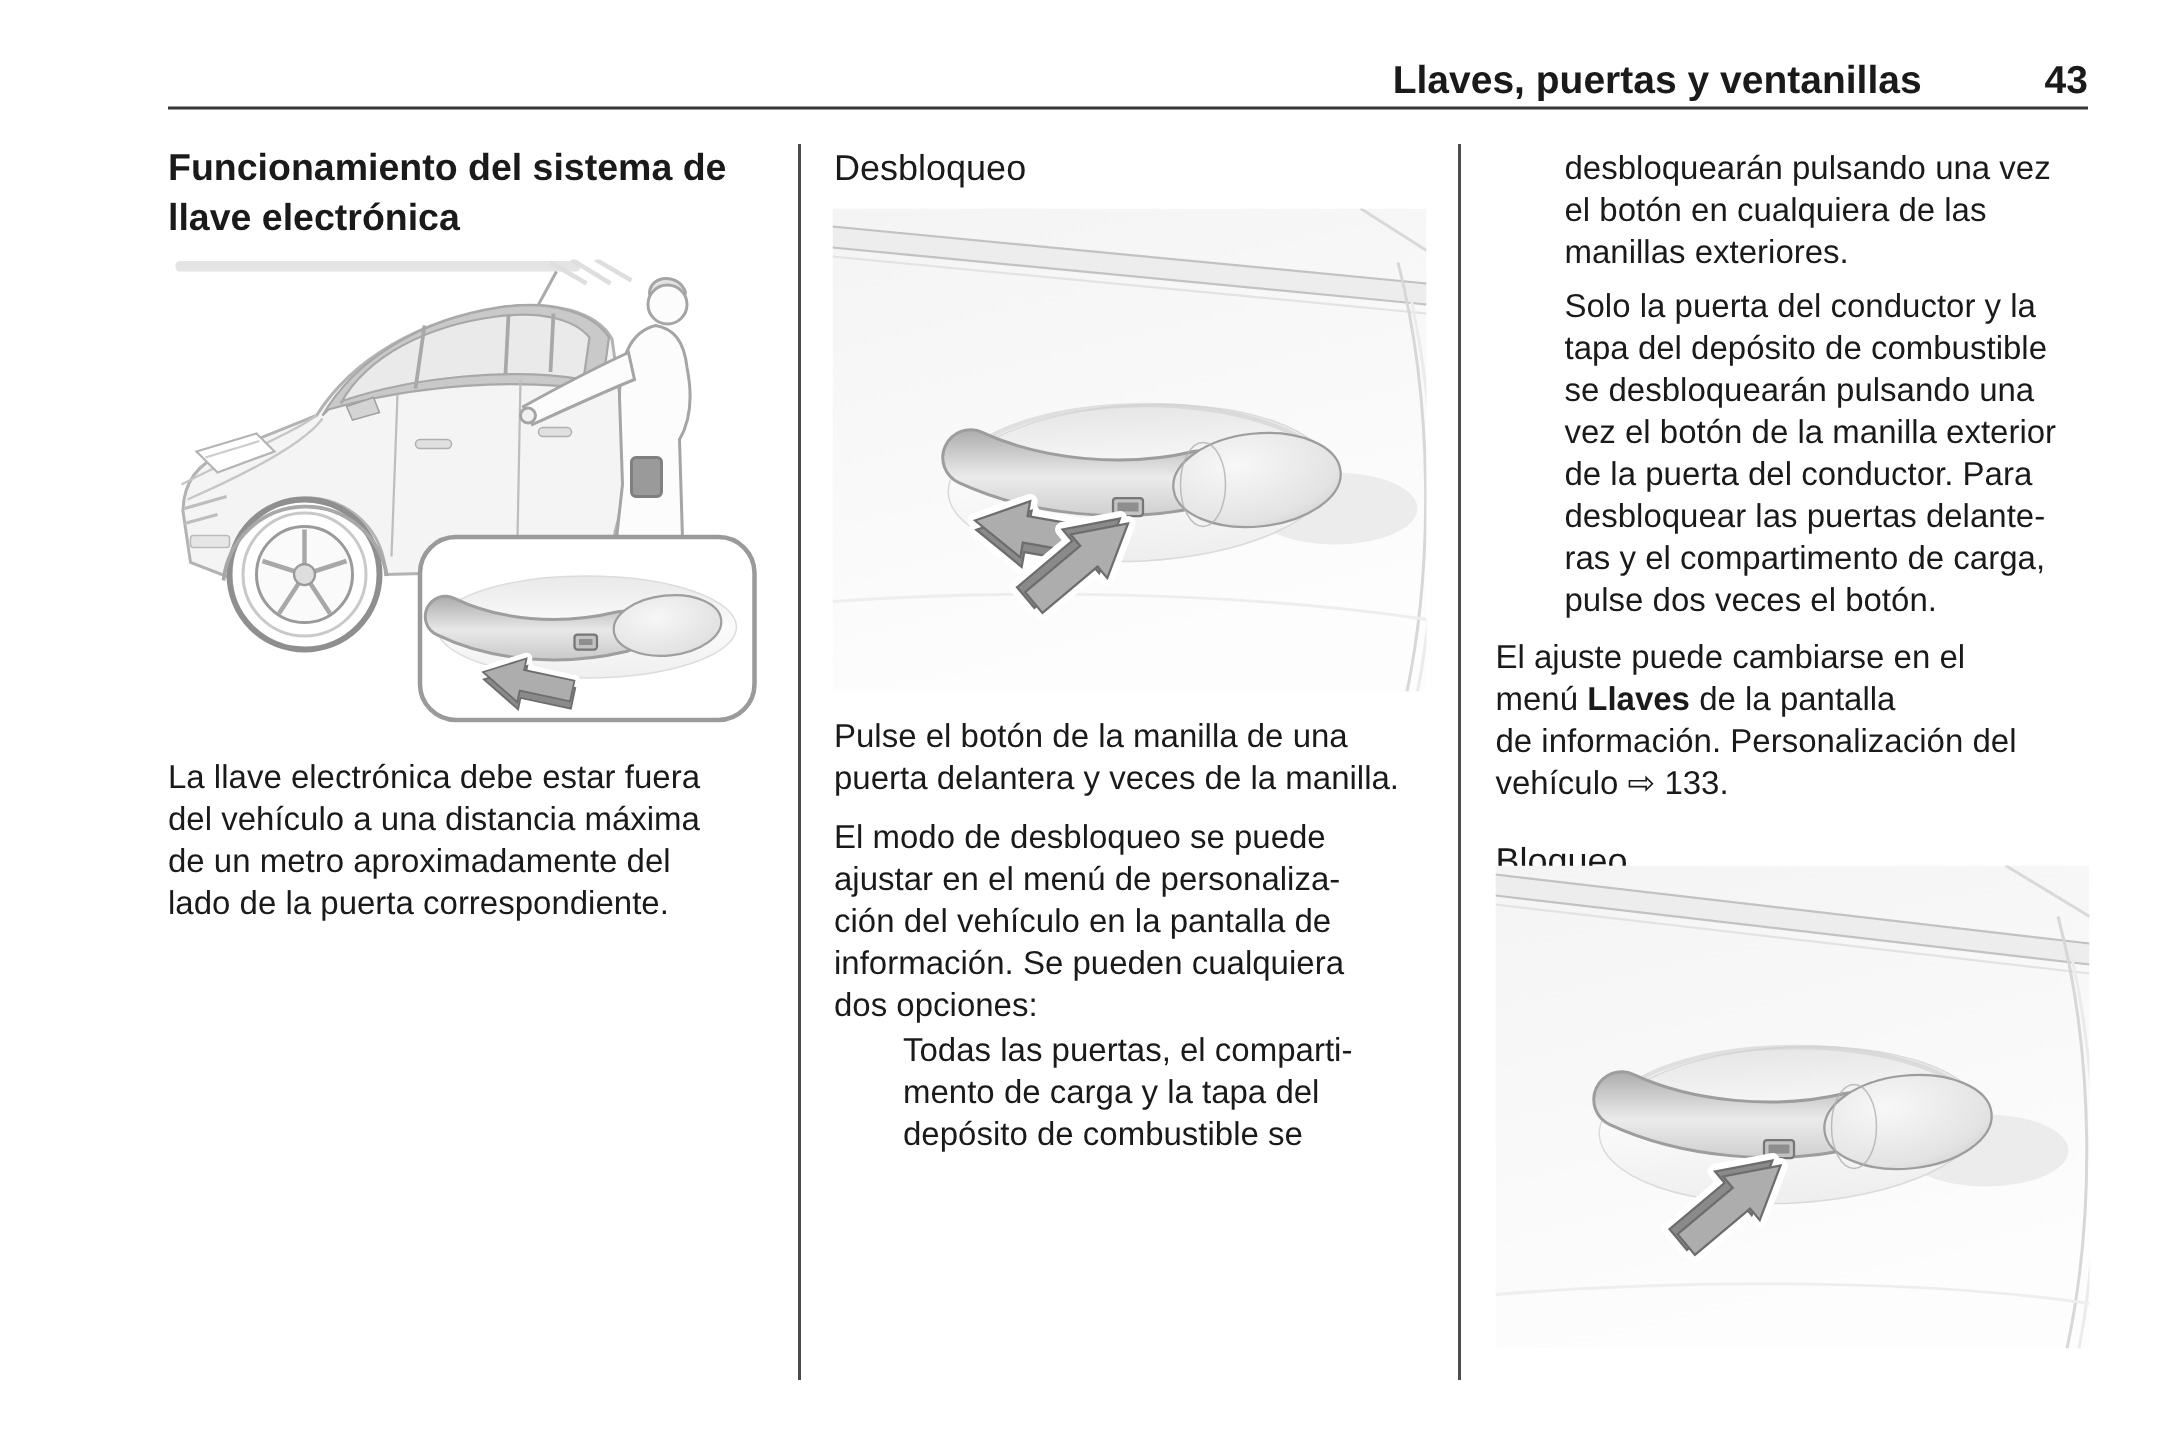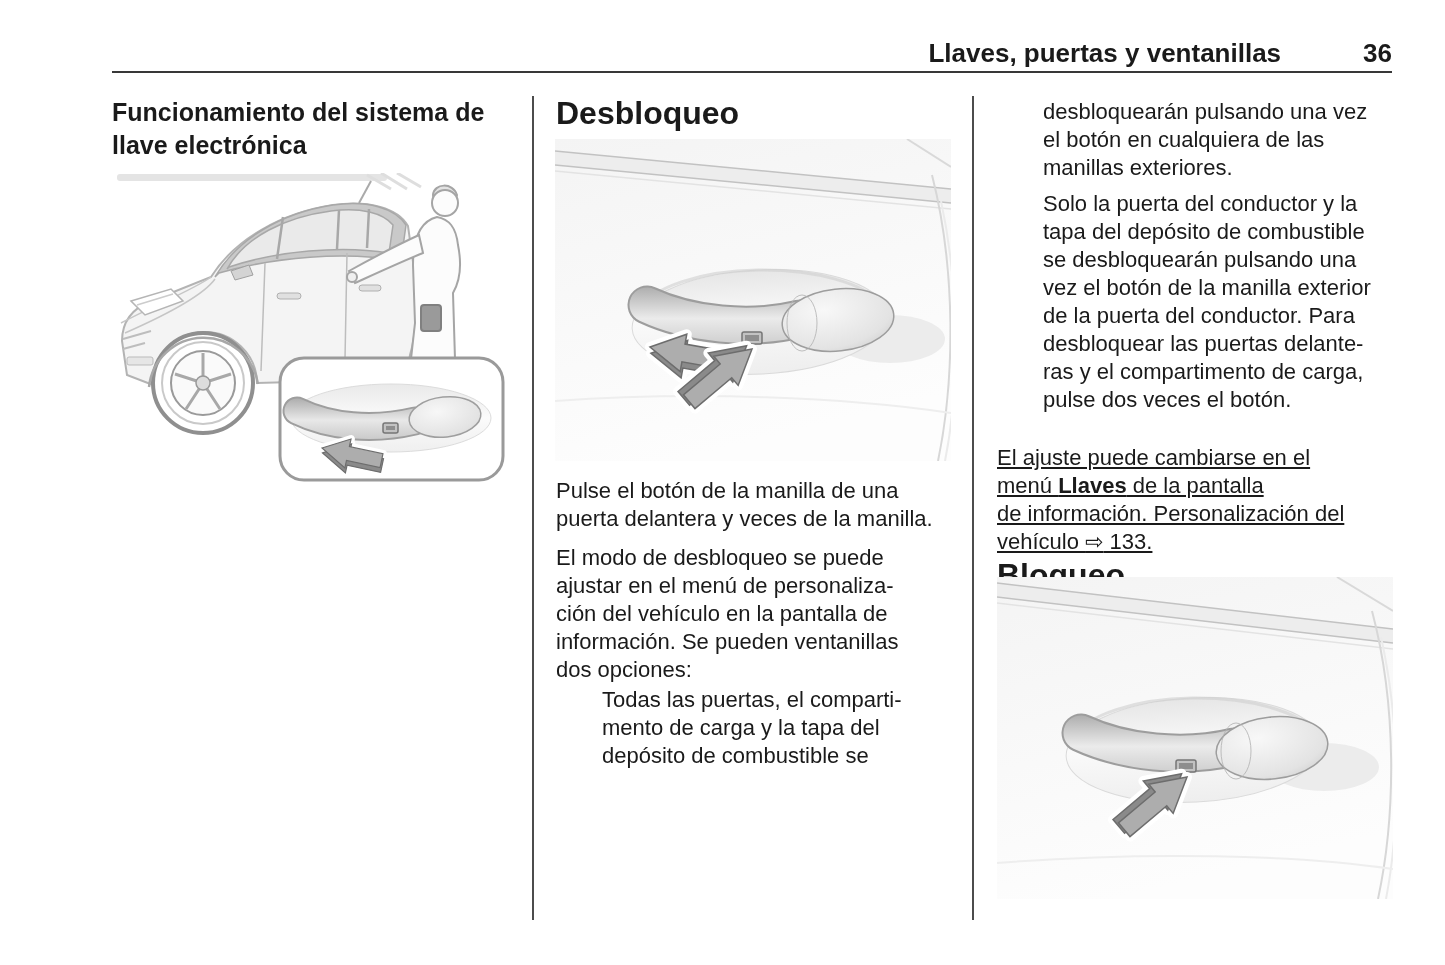--- a/index.html
+++ b/index.html
@@ -4,41 +4,41 @@
 <style>
   html,body{margin:0;padding:0;background:#ffffff;}
   .page{
     position:relative;width:1445px;height:965px;background:#ffffff;overflow:hidden;
     font-family:"Liberation Sans","DejaVu Sans",sans-serif;color:#1a1a1a;
     -webkit-font-smoothing:antialiased;
   }
   .abs{position:absolute;}
   .prelines{white-space:pre-line;}
   .h1{font-size:25px;font-weight:bold;line-height:33px;}
-  .h2{font-size:32px;font-weight:bold;line-height:30px;}
+  .h2{font-size:24px;font-weight:normal;line-height:30px;}
   .body-text{font-size:22px;line-height:28px;}
   .header-row{display:flex;justify-content:flex-end;align-items:flex-start;gap:82px;
     font-size:26px;font-weight:bold;}
   .rule{background:#383838;height:2px;}
   .vsep{background:#4c4c4c;width:2px;}
   .bullet-row{display:flex;align-items:flex-end;}
   .dotcol{width:46px;flex:none;}
   .dot{width:10px;height:10px;border-radius:50%;background:#1a1a1a;margin:9px 0 0 8px;}
   .bold{font-weight:bold;}
   .ref-arrow{font-family:"DejaVu Sans",sans-serif;}
   figure{margin:0;padding:0;}
 </style>
 </head>
 <body>
 
 <div class="page">
 
   <div class="abs header-row" style="left:112px;top:38px;width:1280px;">
     <span>Llaves, puertas y ventanillas</span>
-    <span>36</span>
+    <span>43</span>
   </div>
   <div class="abs rule" style="left:112px;top:71px;width:1280px;"></div>
 
   <div class="abs vsep" style="left:532px;top:96px;height:824px;"></div>
   <div class="abs vsep" style="left:972px;top:96px;height:824px;"></div>
 
   <div class="abs h1 prelines" style="left:112px;top:96px;width:420px;">Funcionamiento del sistema de
 llave electrónica</div>
 
   <figure class="abs" style="left:115px;top:173px;width:390px;height:312px;">
@@ -119,20 +119,24 @@
         <g transform="translate(207,275) rotate(12) scale(0.78)">
           <path d="M0,0 L34,-19 L34,-9 L78,-9 L78,9 L34,9 L34,19 Z" transform="translate(2,6)" fill="#ffffff" stroke="#ffffff" stroke-width="10" stroke-linejoin="round"></path>
           <path d="M0,0 L34,-19 L34,-9 L78,-9 L78,9 L34,9 L34,19 Z" fill="#ffffff" stroke="#ffffff" stroke-width="10" stroke-linejoin="round"></path>
           <path d="M0,0 L34,-19 L34,-9 L78,-9 L78,9 L34,9 L34,19 Z" transform="translate(2,6)" fill="#8a8a8a" stroke="#6d6d6d" stroke-width="1.5"></path>
           <path d="M0,0 L34,-19 L34,-9 L78,-9 L78,9 L34,9 L34,19 Z" fill="#adadad" stroke="#6d6d6d" stroke-width="1.5"></path>
         </g>
       </g>
     </svg>
   </figure>
 
+  <div class="abs body-text prelines" style="left:112px;top:504px;width:430px;">La llave electrónica debe estar fuera
+del vehículo a una distancia máxima
+de un metro aproximadamente del
+lado de la puerta correspondiente.</div>
 
   <div class="abs h2" style="left:556px;top:98px;width:400px;">Desbloqueo</div>
 
   <figure class="abs" style="left:555px;top:139px;width:396px;height:322px;">
     <svg width="396" height="322" viewBox="0 0 396 322">
       <defs>
         <linearGradient id="bg2" x1="0" y1="0" x2="0.3" y2="1">
           <stop offset="0" stop-color="#f4f4f4"></stop>
             <stop offset="1" stop-color="#fdfdfd"></stop>
         </linearGradient>
@@ -191,21 +195,21 @@
       </g>
     </svg>
   </figure>
 
   <div class="abs body-text prelines" style="left:556px;top:477px;width:410px;">Pulse el botón de la manilla de una
 puerta delantera y veces de la manilla.</div>
 
   <div class="abs body-text prelines" style="left:556px;top:544px;width:410px;">El modo de desbloqueo se puede
 ajustar en el menú de personaliza-
 ción del vehículo en la pantalla de
-información. Se pueden ventanillas
+información. Se pueden cualquiera
 dos opciones:</div>
 
   <div class="abs body-text bullet-row" style="left:556px;top:686px;width:410px;">
     <span class="dotcol"><span class="dot"></span></span>
     <span class="prelines">Todas las puertas, el comparti-
 mento de carga y la tapa del
 depósito de combustible se</span>
   </div>
 
   <div class="abs body-text prelines" style="left:1043px;top:98px;width:360px;">desbloquearán pulsando una vez
@@ -217,21 +221,21 @@
     <span class="prelines">Solo la puerta del conductor y la
 tapa del depósito de combustible
 se desbloquearán pulsando una
 vez el botón de la manilla exterior
 de la puerta del conductor. Para
 desbloquear las puertas delante-
 ras y el compartimento de carga,
 pulse dos veces el botón.</span>
   </div>
 
-  <div class="abs body-text prelines" style="left:997px;top:416px;width:410px;text-decoration:underline;">
+  <div class="abs body-text prelines" style="left:997px;top:396px;width:410px;">
     <span>El ajuste puede cambiarse en el
 menú </span><span class="bold">Llaves</span><span> de la pantalla
 de información. Personalización del
 vehículo </span><span class="ref-arrow">⇨</span><span> 133.</span>
   </div>
 
   <div class="abs h2" style="left:997px;top:560px;width:400px;">Bloqueo</div>
 
   <figure class="abs" style="left:997px;top:577px;width:396px;height:322px;">
     <svg width="396" height="322" viewBox="0 0 396 322">

